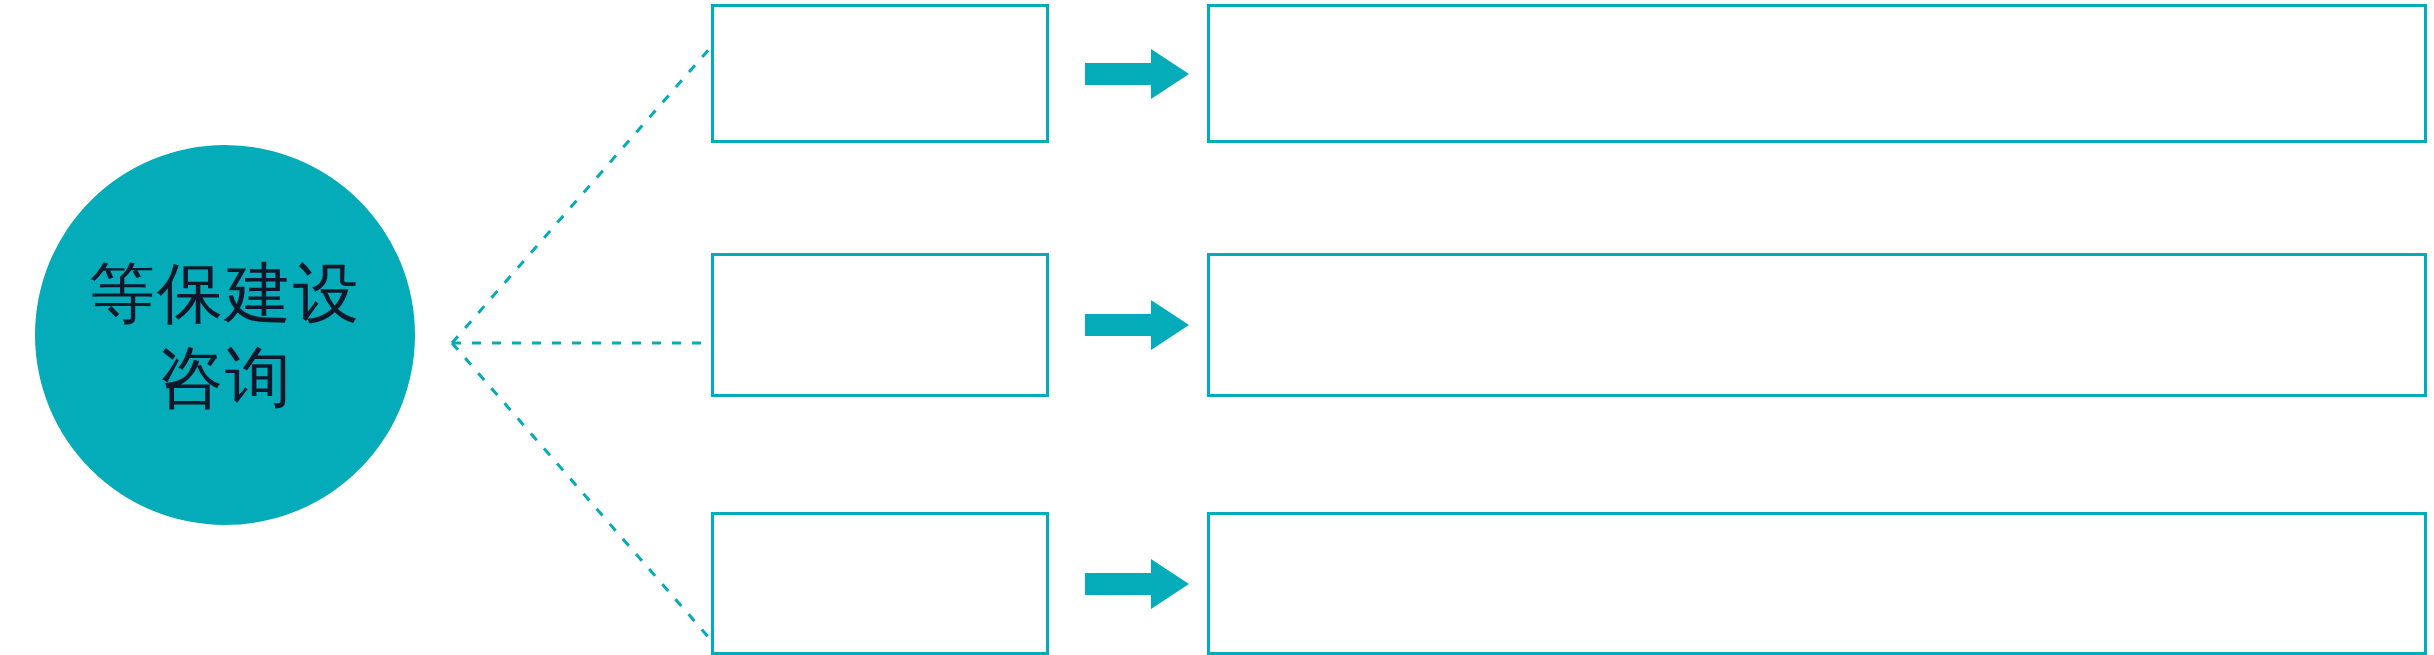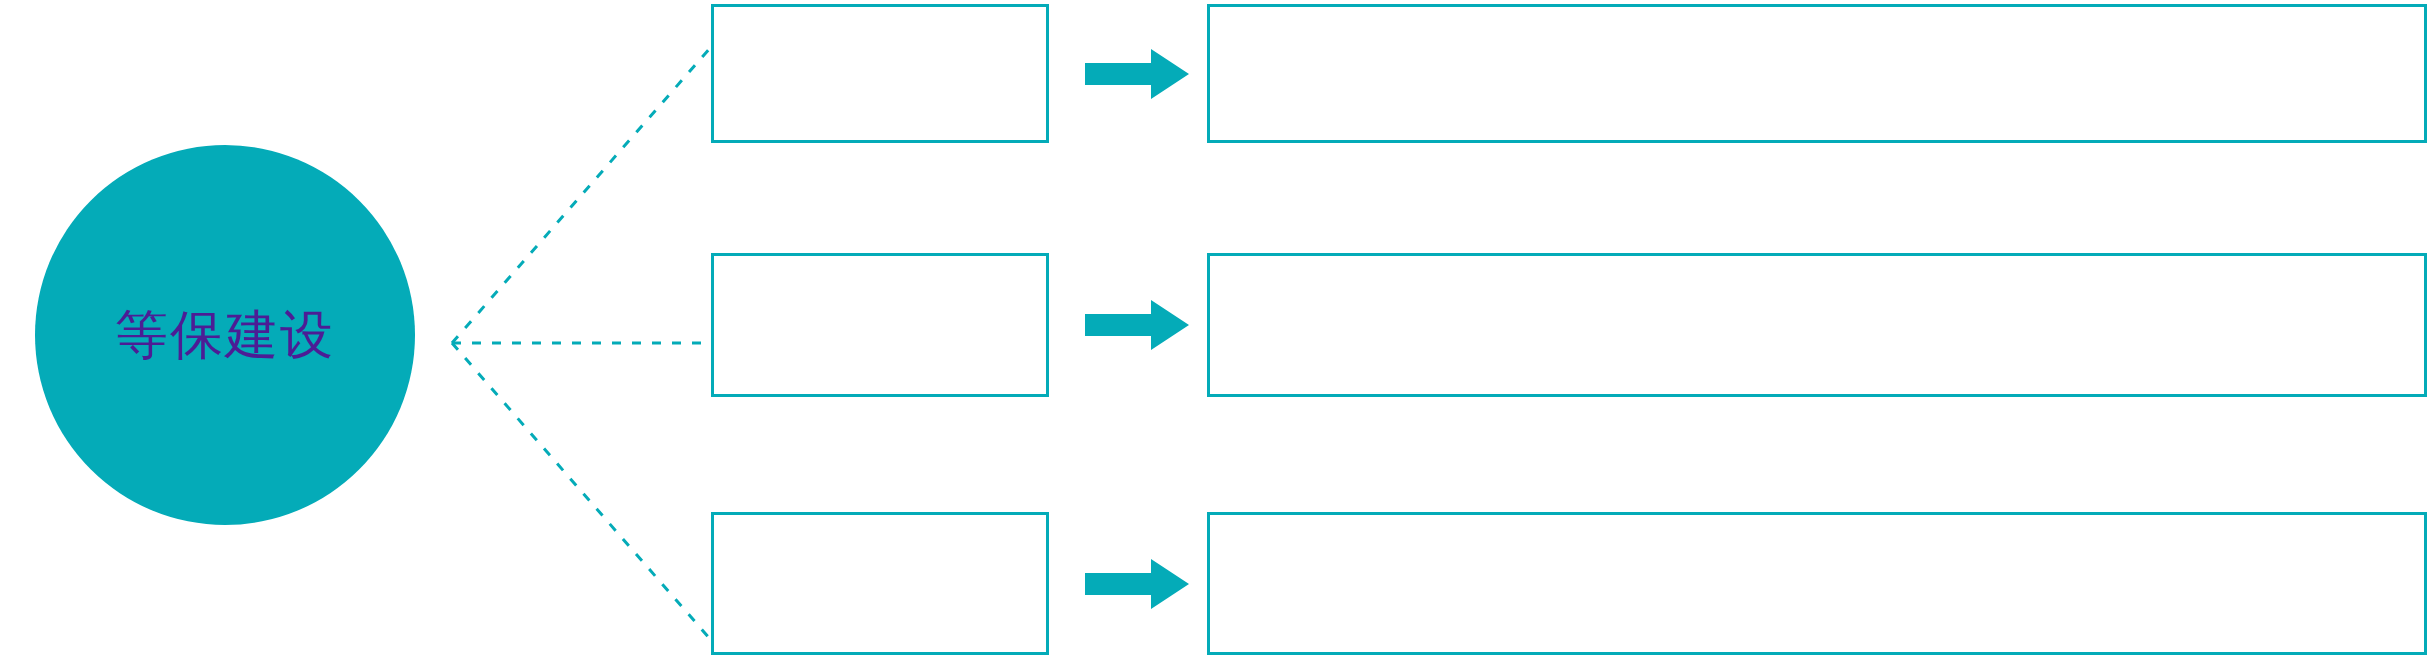--- a/index.html
+++ b/index.html
@@ -27,22 +27,22 @@
     height: 380px;
     border-radius: 50%;
     background: #04abb8;
     display: flex;
     flex-direction: column;
     align-items: center;
     justify-content: center;
     box-sizing: border-box;
   }
   .hub-line {
-    color: #4c1d95;
-    font-size: 53px;
+    color: #0f172a;
+    font-size: 66px;
     line-height: 1.28;
     letter-spacing: 2px;
     white-space: nowrap;
     font-weight: 400;
   }
 
   
   .connectors {
     position: absolute;
     left: 0;
@@ -116,20 +116,21 @@
   }
   .arrow svg { display: block; width: 104px; height: 54px; }
 </style>
 </head>
 <body>
 
 <div id="stage">
 
   <div class="hub">
     <div class="hub-line">等保建设</div>
+    <div class="hub-line">咨询</div>
   </div>
 
   <svg class="connectors" viewBox="0 0 2434 655" xmlns="http://www.w3.org/2000/svg">
     <g fill="none" stroke="#04abb8" stroke-width="3" stroke-linecap="butt" stroke-dasharray="9 11">
       <line x1="452" y1="343" x2="711" y2="47"></line>
       <line x1="452" y1="343" x2="711" y2="343"></line>
       <line x1="452" y1="343" x2="711" y2="640"></line>
     </g>
   </svg>
 

